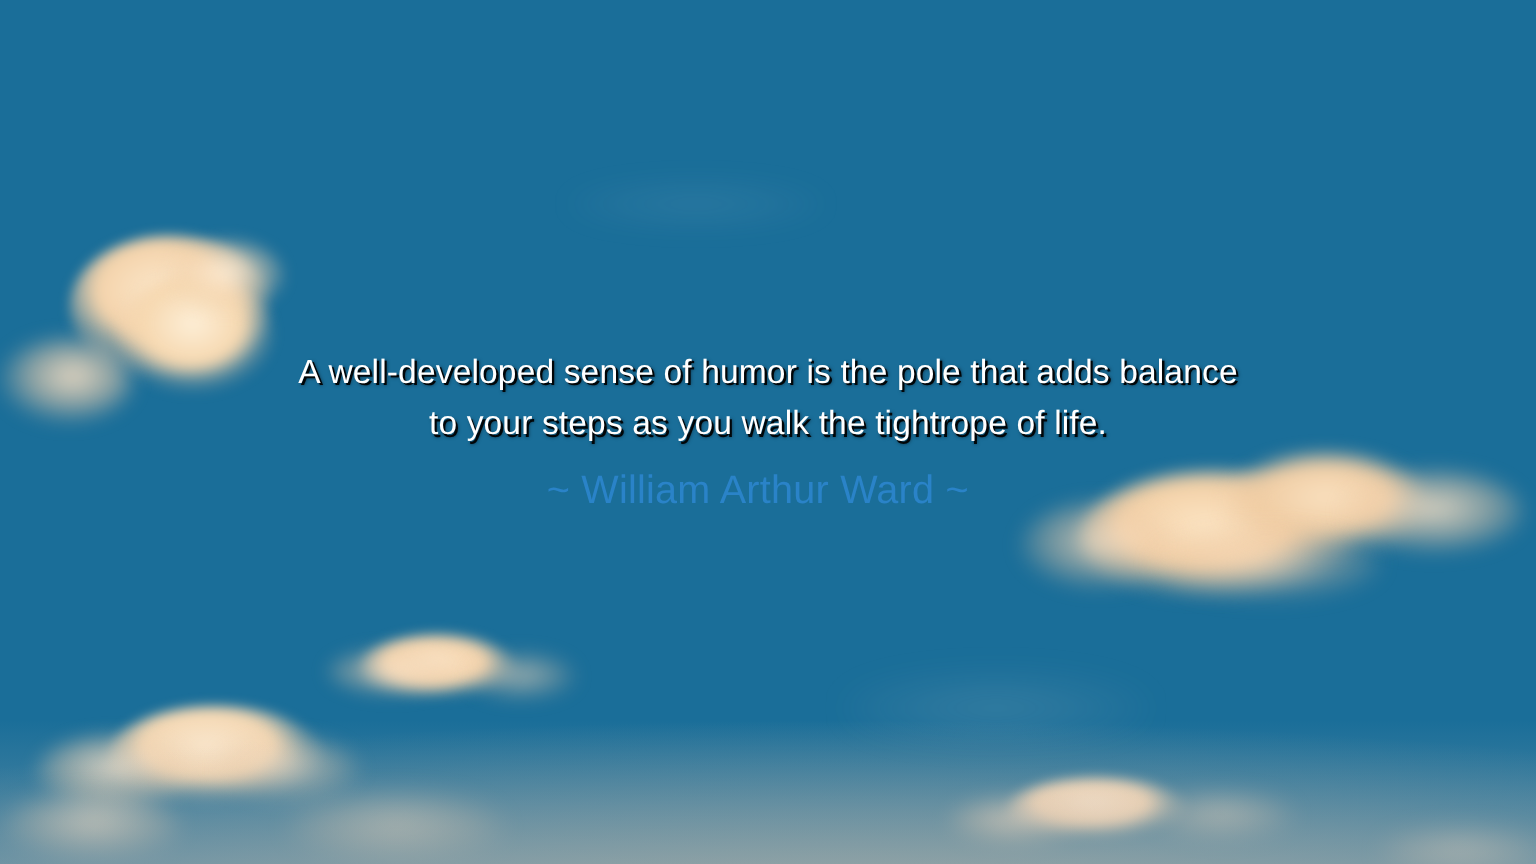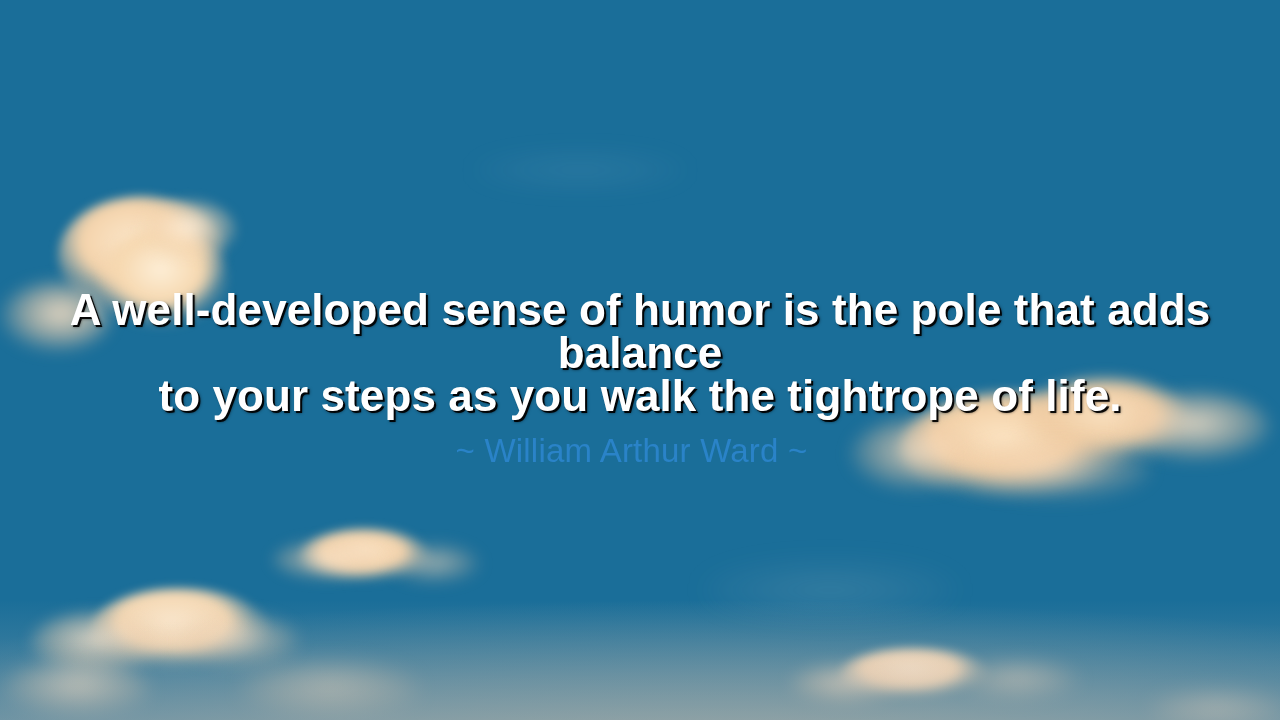--- a/index.html
+++ b/index.html
@@ -154,23 +154,23 @@
     left: 0;
     right: 0;
     top: 288px;
     text-align: center;
   }
 
   .quote-text {
     margin: 0;
     padding: 0 36px;
     color: #ffffff;
-    font-size: 44px;
+    font-size: 28px;
     line-height: 43px;
-    font-weight: 700;
+    font-weight: 400;
     letter-spacing: 0.1px;
     text-shadow:
        2px 2px 0 rgba(0,0,0,0.92),
        2px 2px 3px rgba(0,0,0,0.55);
     white-space: pre-line;
   }
 
   .quote-author {
     margin: 14px 17px 0 0;
     padding: 0;

